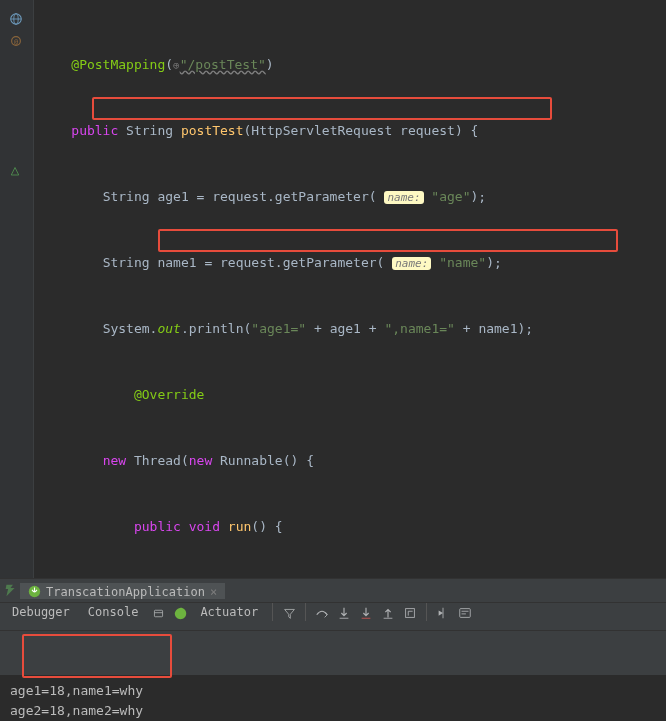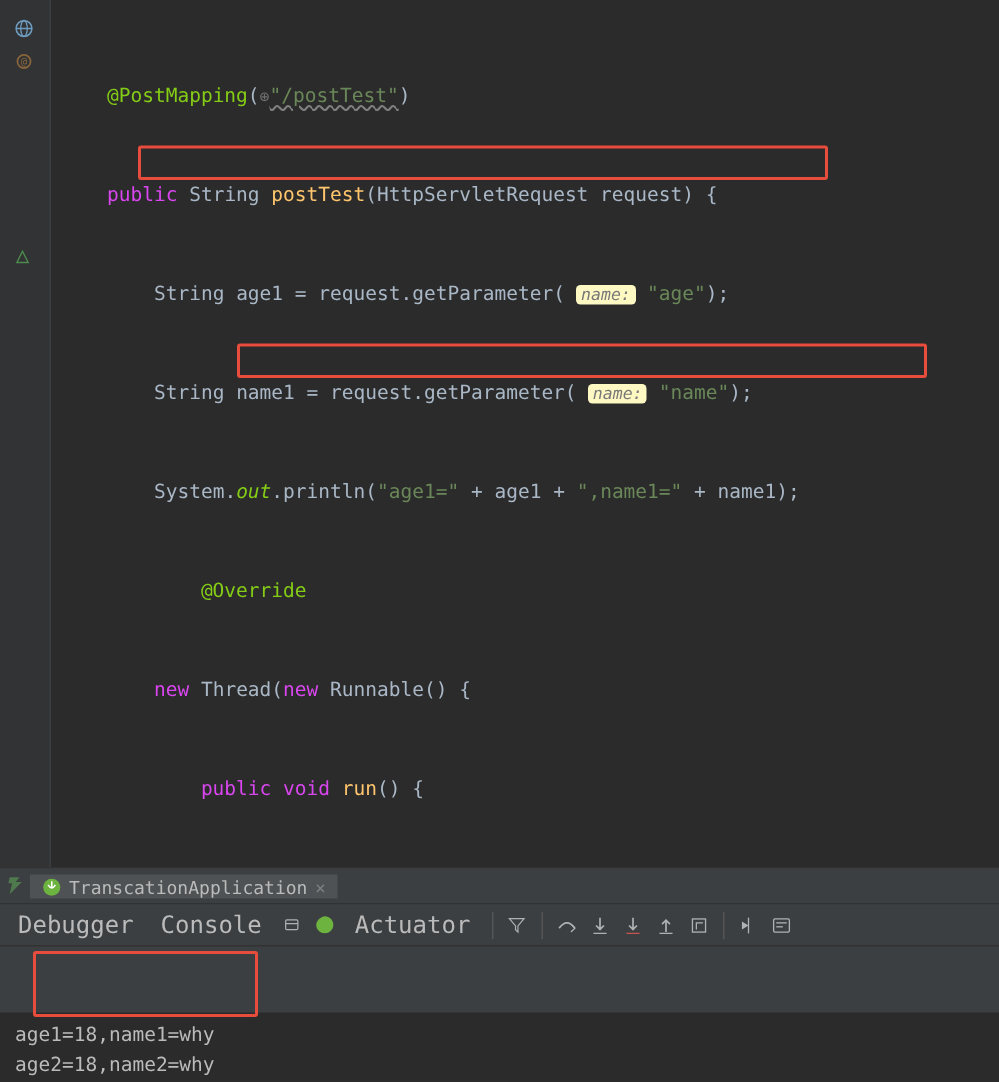--- a/index.html
+++ b/index.html
@@ -77,26 +77,26 @@
     padding: 2px 8px;
     display: flex; 
     gap: 5px;
     color: #bbbbbb;
     height: 16px;
   }
   .tab-close { color: #7e7e7e; font-size: 12px; }
   .toolbar {
     height: 28px;
     display: flex;
-    align-items: center;
+    align-items: flex-start;
     gap: 2px;
     padding: 0 4px;
     background: #3c3f41;
     border-bottom: 1px solid #323232;
-    font-size: 16px;
+    font-size: 12px;
     color: #bbbbbb;
   }
   .tool-btn {
     padding: 2px 8px;
     color: #bbbbbb;
     cursor: pointer;
   }
   .tool-sep {
     width: 1px; height: 18px;
     background: #555;

